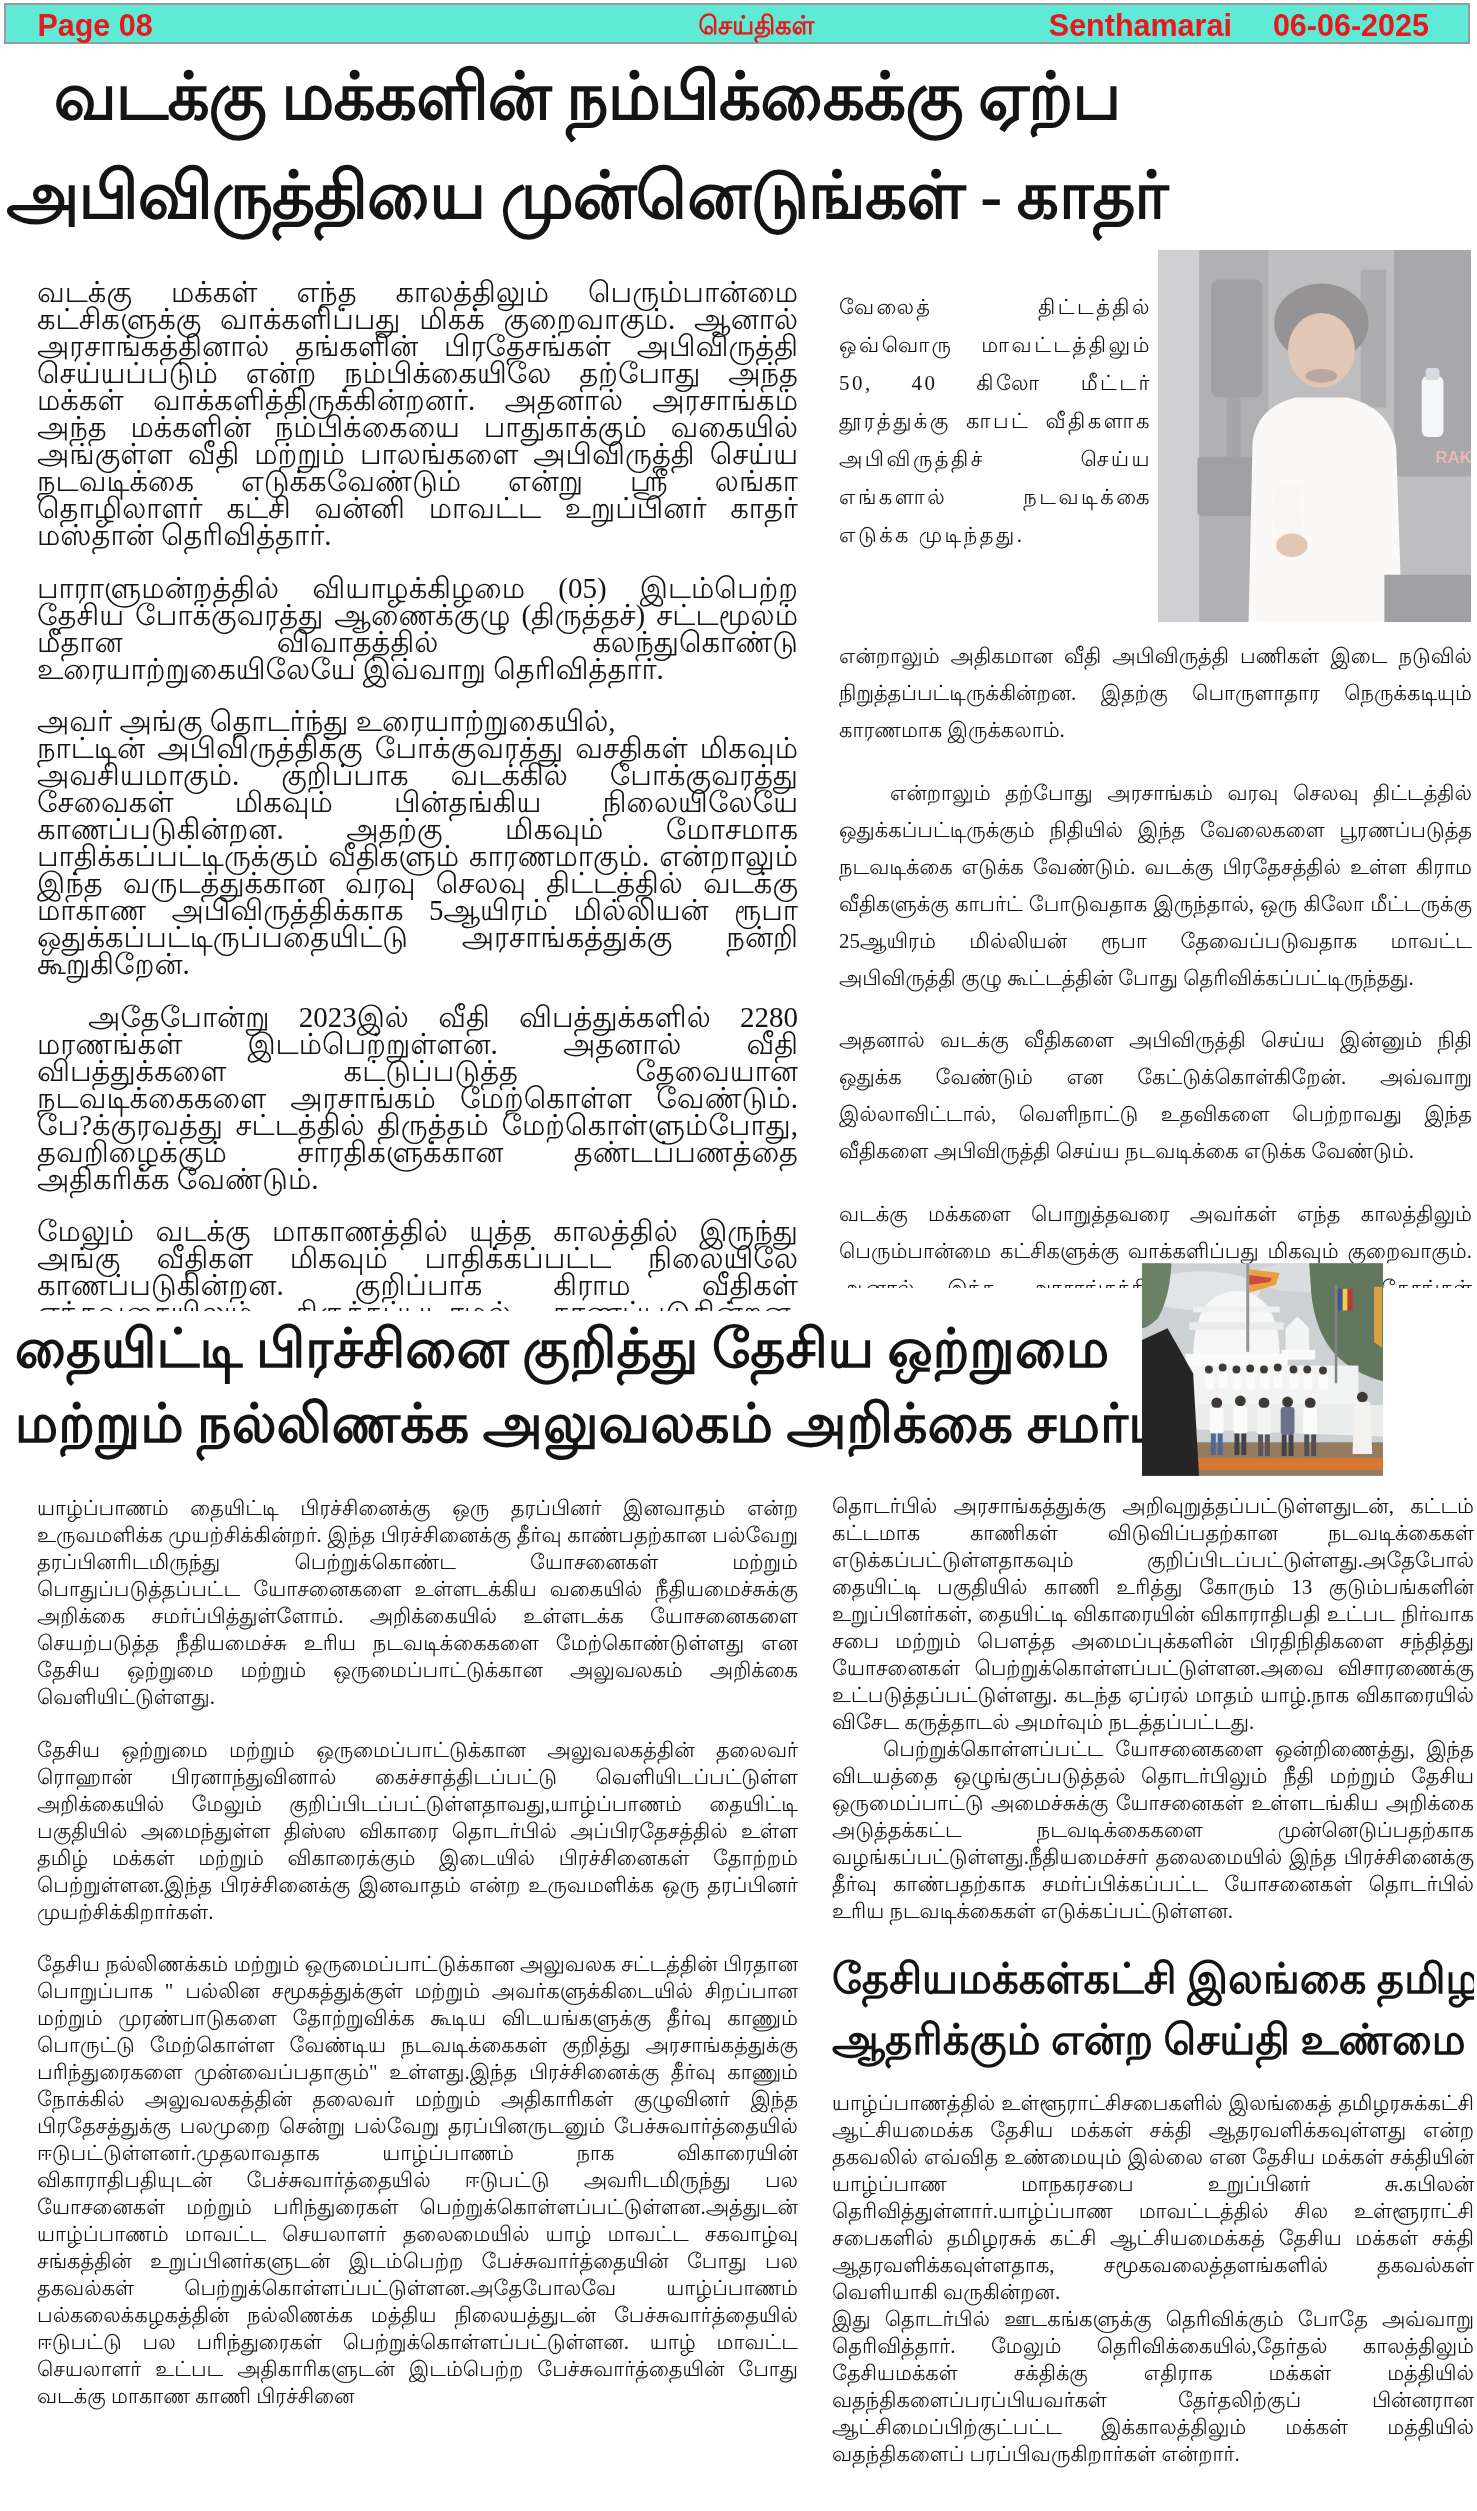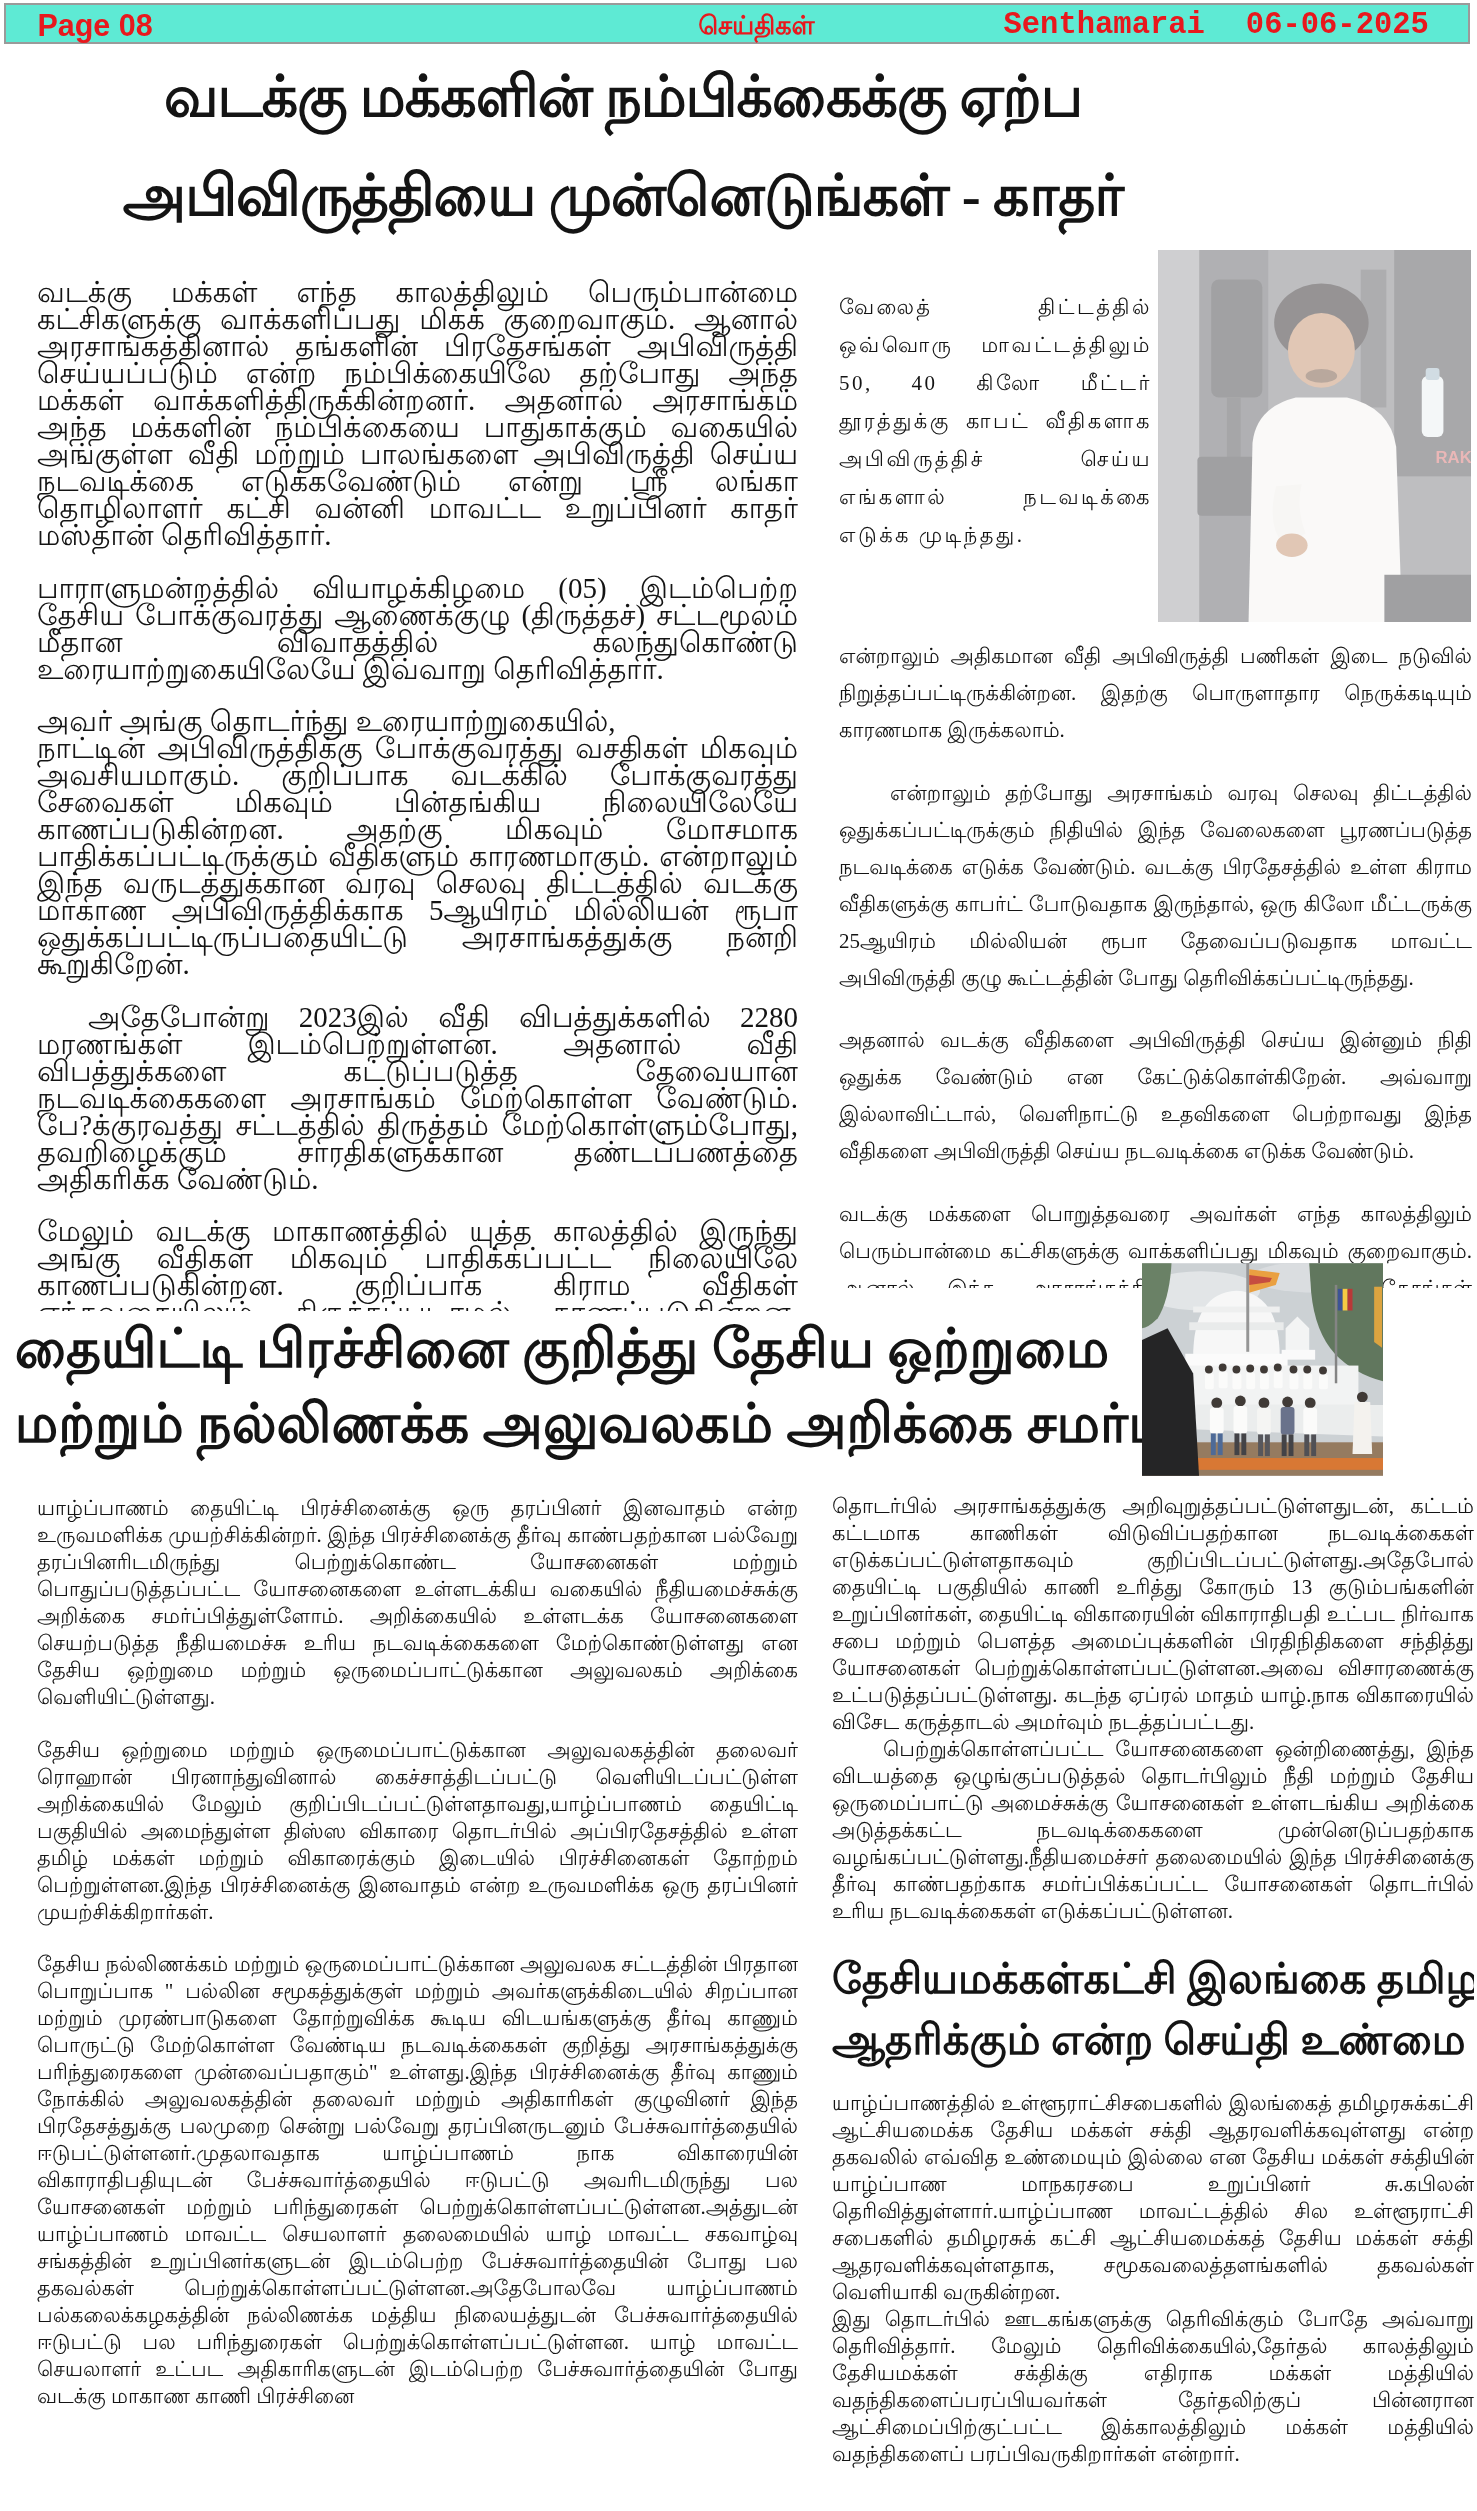--- a/index.html
+++ b/index.html
@@ -10,25 +10,25 @@
   }
   
   .header-bar{
     position:absolute;left:3.9px;top:3px;width:1466px;height:41px;
     border:2px solid #9a9a9a;background:#5eead4;box-sizing:border-box;
   }
   .page-label{position:absolute;left:31.5px;top:3px;font-size:30.5px;font-weight:bold;
     font-family:"Liberation Sans", sans-serif;}
   .section-label{position:absolute;left:0;right:0;top:5.9px;text-align:center;font-size:25.6px;font-weight:bold;padding-left:39px;}
   .masthead-wrap{position:absolute;right:39px;top:3px;display:flex;gap:41px;
-    font-size:30.5px;font-weight:bold;font-family:Liberation Mono, monospace;text-align:center;}
+    font-size:30.5px;font-weight:bold;font-family:Liberation Sans, sans-serif;text-align:center;}
   
   .headline1{
     position:absolute;left:0;top:47px;width:1174px;text-align:center;
-    font-size:57px;line-height:99px;font-weight:bold;letter-spacing:-1px;white-space:nowrap;padding-left:36px;
+    font-size:66px;line-height:99px;font-weight:bold;letter-spacing:-1px;white-space:nowrap;
   }
   
   .a1-left{
     position:absolute;left:37px;top:279px;width:761px;height:1032px;overflow:hidden;
     font-size:29px;line-height:27px;text-align:justify;
   }
   .a1-left p{margin:0 0 25.6px 0;}
   .a1-left p.nogap{margin:0;}
   .a1-narrow{
     position:absolute;left:839px;top:288px;width:313px;height:340px;overflow:hidden;

